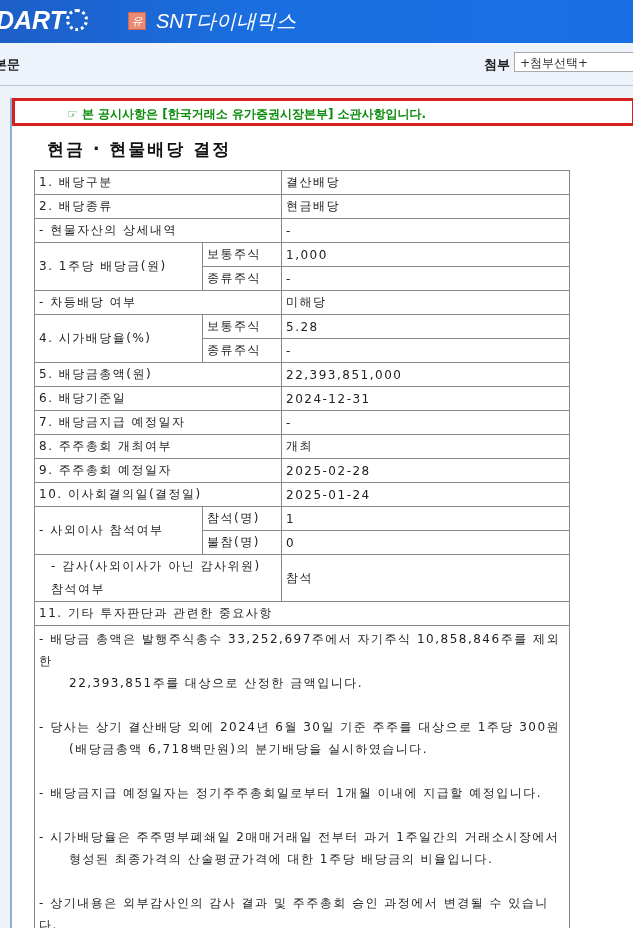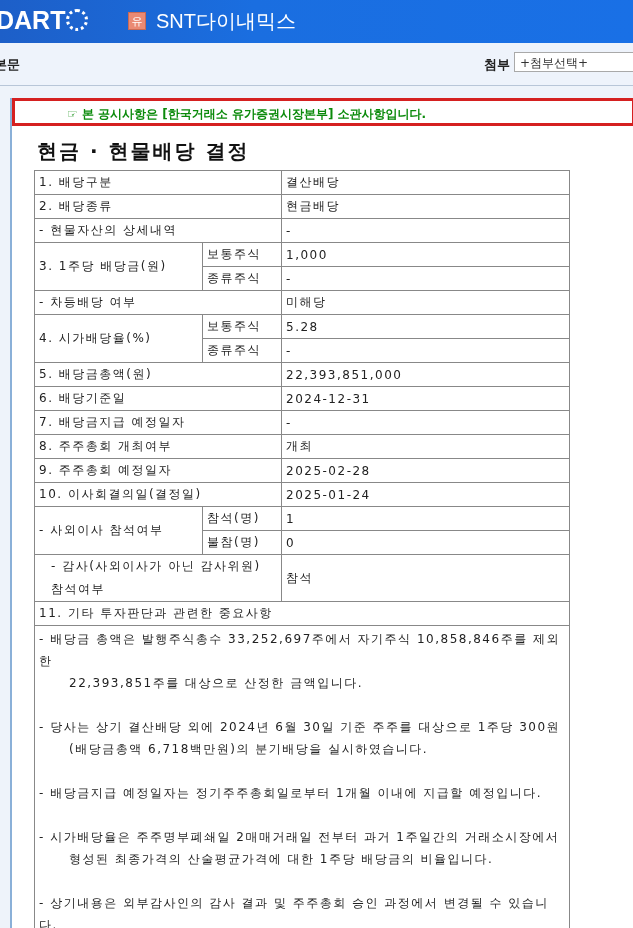--- a/index.html
+++ b/index.html
@@ -1,30 +1,30 @@
 <!DOCTYPE html>
 <html><head>
 <meta charset="utf-8">
 <style>
   html, body { margin:0; padding:0; }
   body { width:633px; height:928px; overflow:hidden; background:#eef3fa; font-family:"DejaVu Sans", sans-serif; position:relative; }
   .topbar { position:absolute; left:0; top:0; width:633px; height:44px;
-    background:linear-gradient(90deg,#1d5fc8 0%,#1a6ee0 40%,#1970e6 100%); border-bottom:1px solid #1b4b96; }
+    background:linear-gradient(90deg,#1d5fc8 0%,#1a6ee0 40%,#1970e6 100%); border-bottom:1px solid #1b4b96;font-style:italic; }
   .logo { position:absolute; left:-4px; top:6px; color:#fff; font-family:"Liberation Sans", sans-serif; font-weight:bold; font-size:25px; letter-spacing:0px; }
   .logo-burst { display:inline-block; width:22px; height:22px; border-radius:50%; border:3px dotted #fff; vertical-align:-2px; margin-left:1px; box-sizing:border-box; }
   .badge { position:absolute; left:128px; top:12px; width:18px; height:18px; background:#ea8a74; color:#fff; font-size:11px; text-align:center; line-height:18px; border:1px solid #c96a55; box-sizing:border-box; }
   .company { position:absolute; left:156px; top:8px; color:#fff; font-size:20px; font-family:"Liberation Sans", sans-serif; }
   .toolbar { position:absolute; left:0; top:43px; width:633px; height:42px; background:#eef3fb; border-bottom:1px solid #b8c6d8; }
   .tb-label { position:absolute; top:13px; font-size:13px; color:#222; font-weight:bold; }
   .select { position:absolute; top:9px; height:20px; background:#fff; border:1px solid #a9a9a9; font-size:12px; color:#333; line-height:20px; padding-left:5px; box-sizing:border-box; }
   .chevron { position:absolute; right:10px; top:3px; width:8px; height:8px; border-right:1px solid #999; border-bottom:1px solid #999; transform:rotate(45deg); }
   .frame { position:absolute; left:10px; top:98px; width:623px; height:830px; background:#fff; border-left:2px solid #8ab0d8; }
   .notice { position:absolute; left:0px; top:0px; width:623px; height:28px; border:3px solid #d52020; box-sizing:border-box; background:#fff; }
   .notice span { position:absolute; left:20px; top:5px; font-size:12px; color:#0a8a0a; font-weight:bold;margin-left:32px; }
-  .doc-title { position:absolute; left:25px; top:40px; font-size:20px; font-weight:bold; color:#111; letter-spacing:2px; }
+  .doc-title { position:absolute; left:35px; top:40px; font-size:17px; font-weight:bold; color:#111; letter-spacing:2px; }
   table.main { position:absolute; left:22px; top:72px; width:536px; border-collapse:collapse; font-size:12px; color:#222; }
   table.main td { border:1px solid #888; padding:0 4px; height:23px; vertical-align:middle; letter-spacing:1.5px; }
   td.c1 { width:159px; }
   td.c2 { width:70px; }
   td.c3 { }
   td.long { line-height:23px; padding-top:2px; padding-bottom:2px; }
   .para { line-height:22px; margin:0; }
   .para .ind { padding-left:30px; }
   .gap { height:22px; }
 </style>

